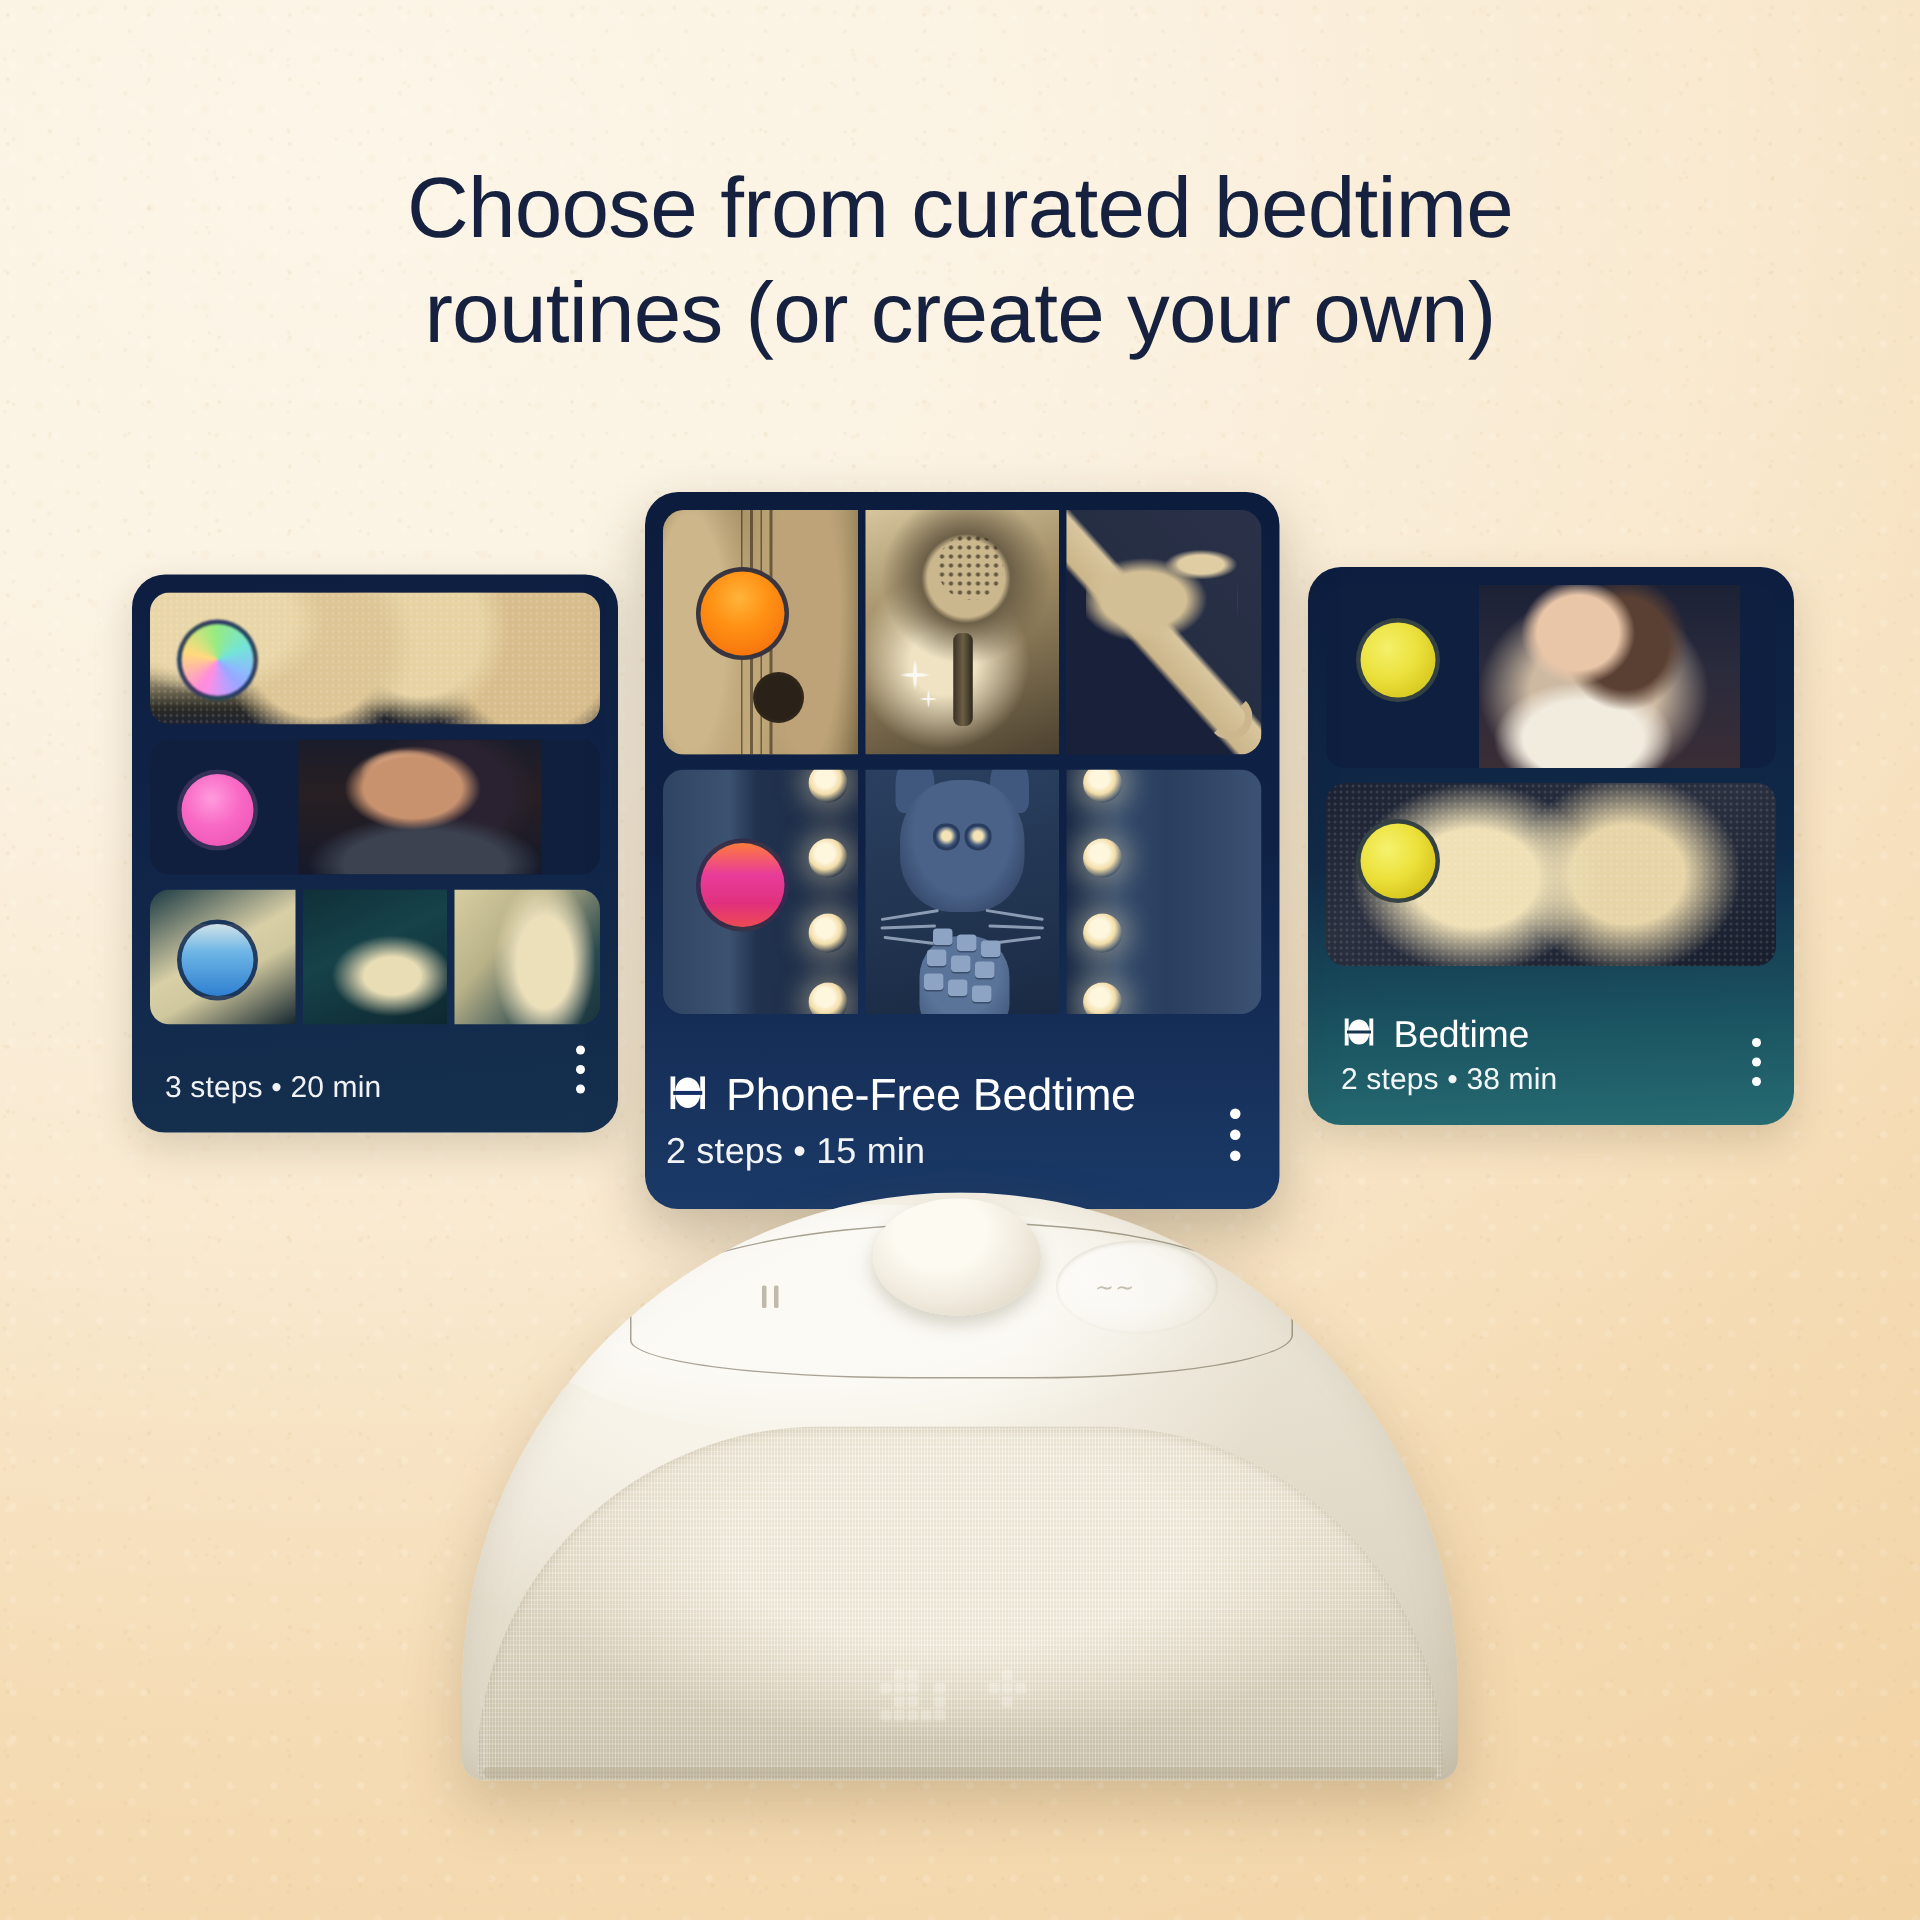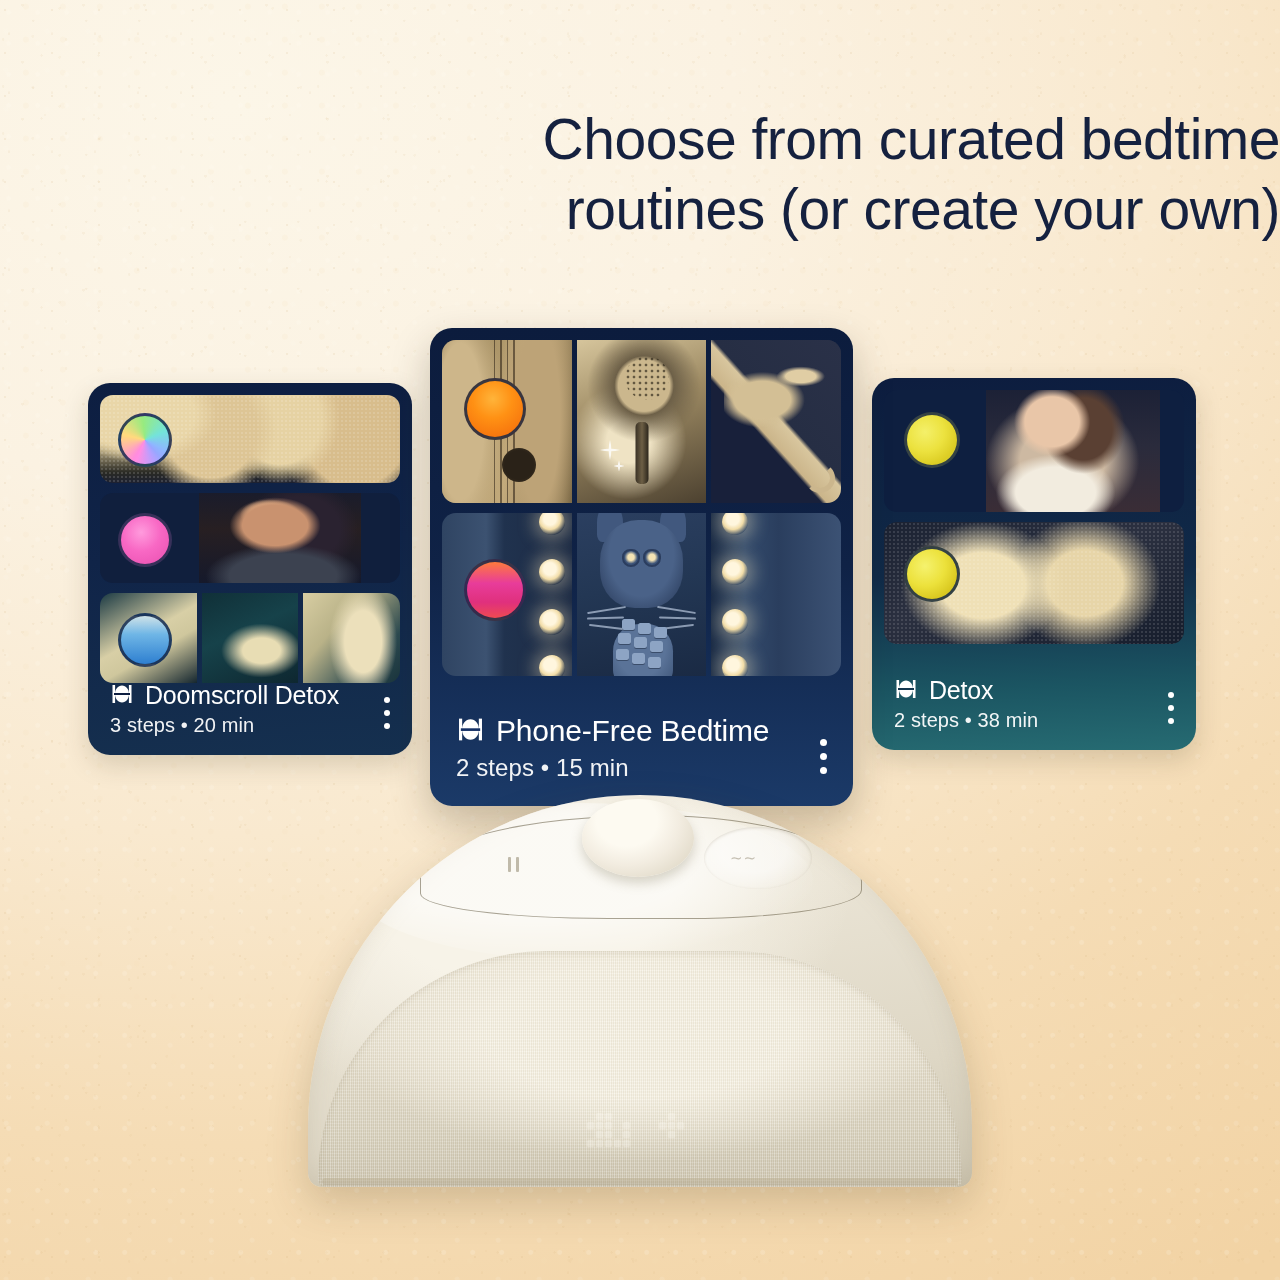--- a/index.html
+++ b/index.html
@@ -42,21 +42,21 @@
       radial-gradient(circle at 30% 40%, rgba(255,252,244,.55) 0 2px, transparent 3px),
       radial-gradient(circle at 70% 20%, rgba(246,224,186,.45) 0 2.5px, transparent 3.5px),
       radial-gradient(circle at 15% 80%, rgba(255,252,244,.40) 0 2px, transparent 3px);
     background-size: 29px 31px, 37px 33px, 41px 39px;
   }
 
   
   .headline {
     position: absolute;
     top: 104px; left: 0; right: 0;
-    text-align: right;
+    text-align: center;
     color: #15213f;
     font-size: 57px;
     line-height: 70px;
     font-weight: 500;
     letter-spacing: -0.5px;
     z-index: 5;
   }
   .headline .ln { display: block; }
 
   
@@ -321,21 +321,21 @@
   .foot-title { display: flex; align-items: center; gap: 11px; }
   .foot-name { font-weight: 500; letter-spacing: -.2px; }
   .foot-meta { opacity: .94; letter-spacing: .1px; }
 
   .card-left  .foot-title { margin-bottom: 4px; }
   .card-left  .foot-name  { font-size: 25px; }
   .card-left  .foot-meta  { font-size: 20px; }
   .card-right .foot-title { margin-bottom: 4px; }
   .card-right .foot-name  { font-size: 25px; }
   .card-right .foot-meta  { font-size: 20px; }
-  .card-center .card-foot { padding: 0 26px 24px 26px; }
+  .card-center .card-foot { padding: 0 26px 24px 14px; }
   .card-center .foot-title { margin-bottom: 6px; }
   .card-center .foot-name { font-size: 30px; }
   .card-center .foot-meta { font-size: 24px; }
 
   .home-icon { display: block; }
 
   .kebab {
     position: absolute; right: 22px; bottom: 26px;
     display: flex; flex-direction: column; gap: 7px; align-items: center;
     cursor: pointer;
@@ -468,32 +468,20 @@
     <div class="tile-row lc-r3">
       <div class="tile lc-t1">
         <div class="dot dot-blue"></div>
       </div>
       <div class="tile lc-t2"></div>
       <div class="tile lc-t3"></div>
     </div>
   </div>
 
   <div class="card-foot">
-    <div class="foot-title">
-      <span class="home-icon">
-        <svg width="24" height="24" viewBox="0 0 24 24" aria-hidden="true">
-          <rect x="2.5" y="3" width="2.6" height="18" fill="#ffffff"></rect>
-          <rect x="18.9" y="3" width="2.6" height="18" fill="#ffffff"></rect>
-          <path d="M12 3.6c-4 0-7 3.6-7 8.4h14c0-4.8-3-8.4-7-8.4z" fill="#ffffff"></path>
-          <path d="M12 20.4c-4 0-7-3.6-7-8.4h14c0 4.8-3 8.4-7 8.4z" fill="#ffffff"></path>
-          <rect x="4" y="11" width="16" height="2" fill="#0d1e41"></rect>
-        </svg>
-      </span>
-      <span class="foot-name">Doomscroll Detox</span>
-    </div>
     <div class="foot-meta">3 steps • 20 min</div>
   </div>
 
   <div class="kebab">
     <i></i>
     <i></i>
     <i></i>
   </div>
 </div>
 
@@ -520,21 +508,21 @@
     <div class="foot-title">
       <span class="home-icon">
         <svg width="24" height="24" viewBox="0 0 24 24" aria-hidden="true">
           <rect x="2.5" y="3" width="2.6" height="18" fill="#ffffff"></rect>
           <rect x="18.9" y="3" width="2.6" height="18" fill="#ffffff"></rect>
           <path d="M12 3.6c-4 0-7 3.6-7 8.4h14c0-4.8-3-8.4-7-8.4z" fill="#ffffff"></path>
           <path d="M12 20.4c-4 0-7-3.6-7-8.4h14c0 4.8-3 8.4-7 8.4z" fill="#ffffff"></path>
           <rect x="4" y="11" width="16" height="2" fill="#13364f"></rect>
         </svg>
       </span>
-      <span class="foot-name">Detox</span>
+      <span class="foot-name">Bedtime</span>
     </div>
     <div class="foot-meta">2 steps • 38 min</div>
   </div>
 
   <div class="kebab">
     <i></i>
     <i></i>
     <i></i>
   </div>
 </div>

